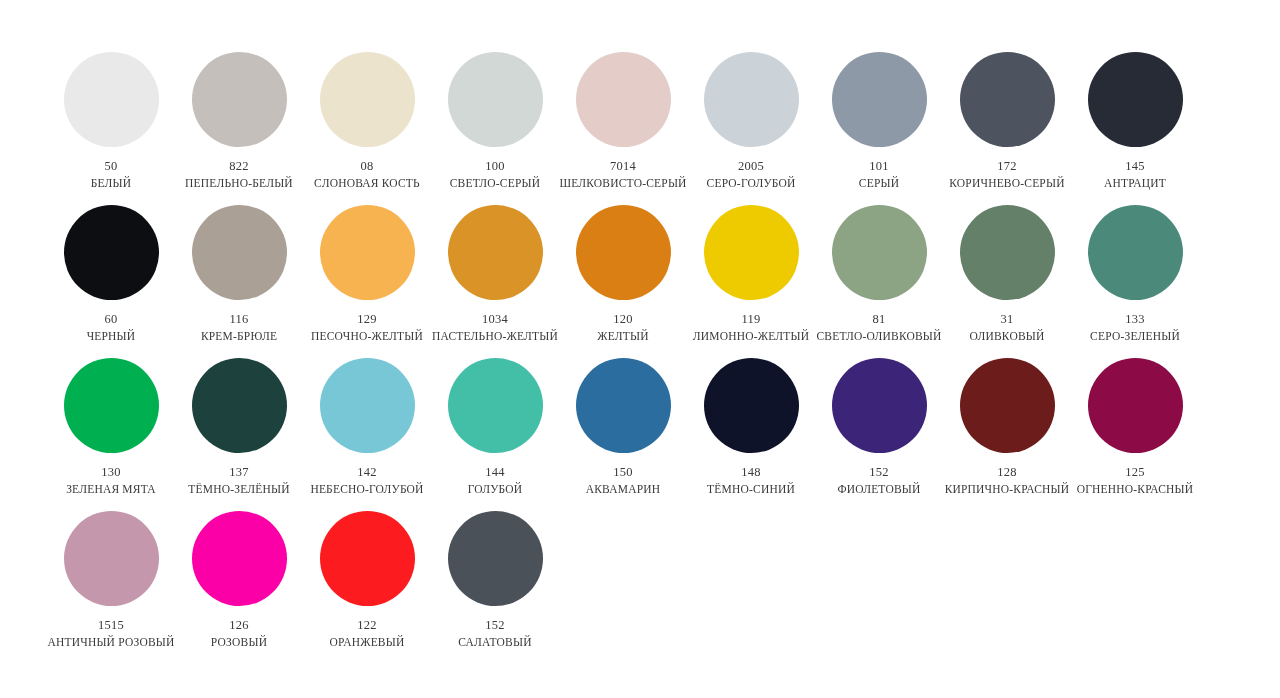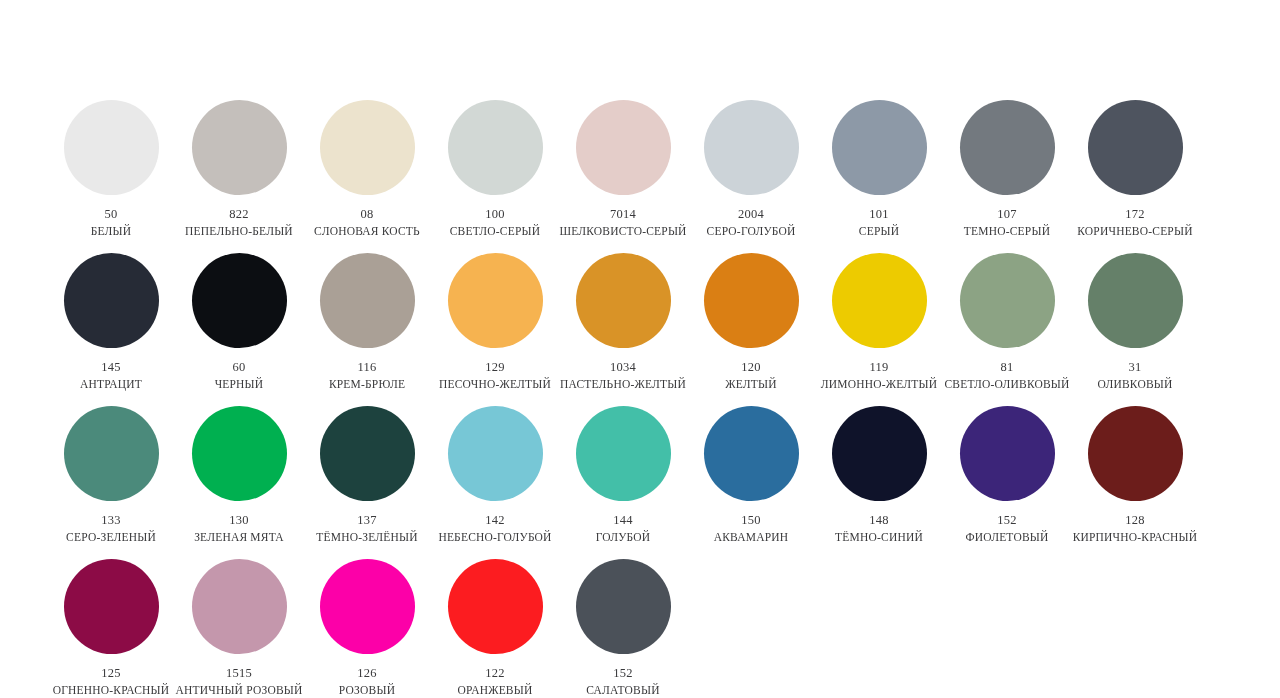--- a/index.html
+++ b/index.html
@@ -14,21 +14,20 @@
   body {
     font-family: "Liberation Serif", "DejaVu Serif", serif;
   }
 
   #palette-sheet {
     width: 1280px;
     height: 560px;
     background: #ffffff;
     position: relative;
     padding: 0;
-    margin-top: 48px;
   }
 
   .palette-grid {
     position: absolute;
     left: 0;
     top: 0;
     width: 1280px;
     display: flex;
     flex-wrap: wrap;
     align-content: flex-start;
@@ -98,34 +97,29 @@
         <div class="swatch-code">100</div>
         <div class="swatch-name">СВЕТЛО-СЕРЫЙ</div>
       </div>
       <div class="swatch-cell">
         <div class="swatch-disc" style="background: rgb(228, 205, 201);"></div>
         <div class="swatch-code">7014</div>
         <div class="swatch-name">ШЕЛКОВИСТО-СЕРЫЙ</div>
       </div>
       <div class="swatch-cell">
         <div class="swatch-disc" style="background: rgb(204, 211, 216);"></div>
-        <div class="swatch-code">2004</div>
+        <div class="swatch-code">2005</div>
         <div class="swatch-name">СЕРО-ГОЛУБОЙ</div>
       </div>
       <div class="swatch-cell">
         <div class="swatch-disc" style="background: rgb(141, 153, 167);"></div>
         <div class="swatch-code">101</div>
         <div class="swatch-name">СЕРЫЙ</div>
       </div>
       <div class="swatch-cell">
-        <div class="swatch-disc" style="background: rgb(115, 121, 127);"></div>
-        <div class="swatch-code">107</div>
-        <div class="swatch-name">ТЕМНО-СЕРЫЙ</div>
-      </div>
-      <div class="swatch-cell">
         <div class="swatch-disc" style="background: rgb(78, 84, 95);"></div>
         <div class="swatch-code">172</div>
         <div class="swatch-name">КОРИЧНЕВО-СЕРЫЙ</div>
       </div>
       <div class="swatch-cell">
         <div class="swatch-disc" style="background: rgb(38, 43, 54);"></div>
         <div class="swatch-code">145</div>
         <div class="swatch-name">АНТРАЦИТ</div>
       </div>
       <div class="swatch-cell">

